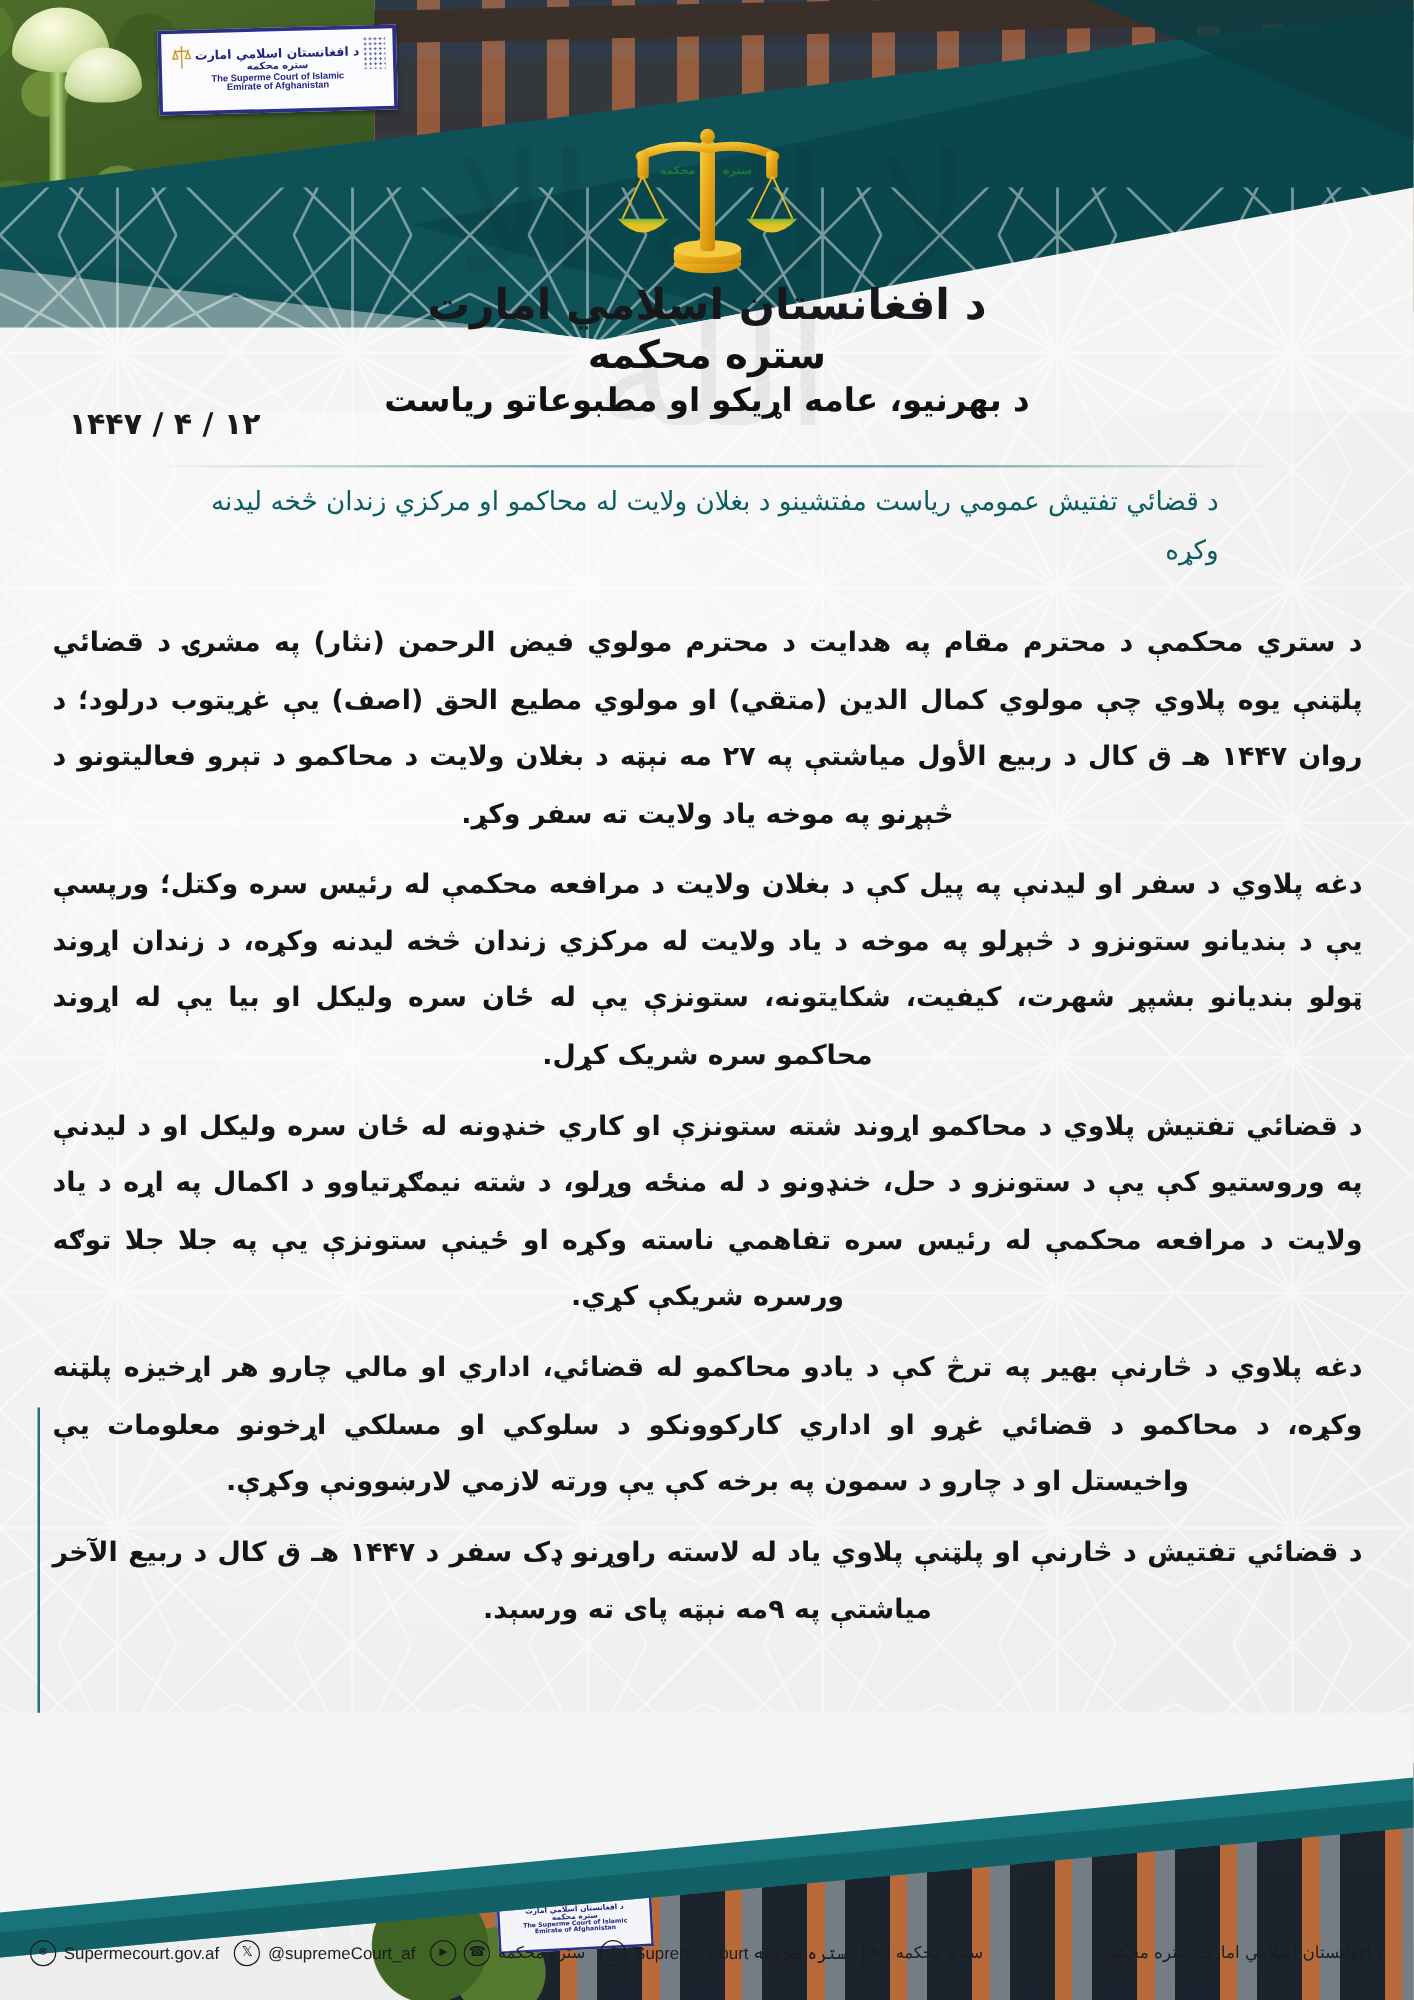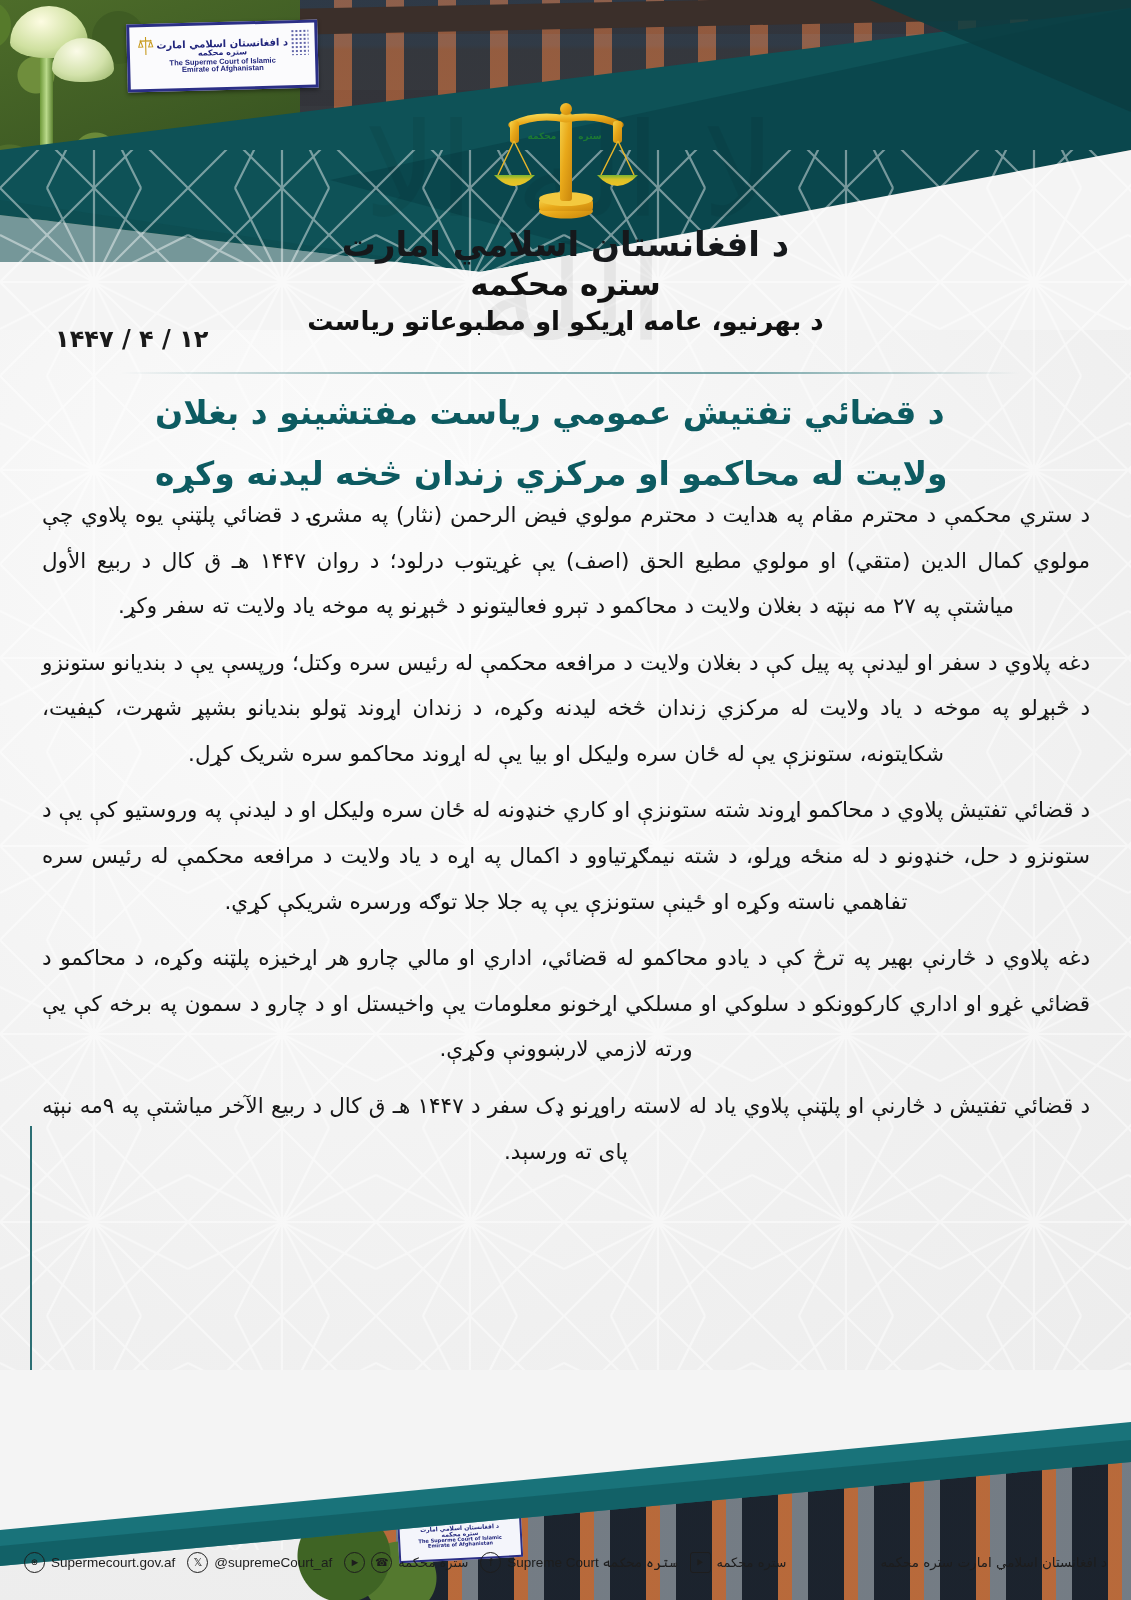--- a/index.html
+++ b/index.html
@@ -156,31 +156,31 @@
     font-size:24px;font-weight:bold;color:#1a1a1a;letter-spacing:1px;
     direction:ltr;
   }
   .rule{
     position:absolute;left:120px;top:372px;width:900px;height:2px;
     background:linear-gradient(90deg,rgba(20,102,107,0) 0%,rgba(20,102,107,.55) 35%,rgba(20,102,107,.55) 70%,rgba(20,102,107,0) 100%);
   }
 
   .headline{
     position:absolute;left:155px;top:382px;width:820px;
-    text-align:left;direction:rtl;
-    color:#0d5b61;font-size:33px;font-weight:bold;line-height:1.85;
+    text-align:right;direction:rtl;
+    color:#0d5b61;font-size:21px;font-weight:normal;line-height:1.85;
   }
 
   
   .body-text{
     position:absolute;left:42px;top:492px;width:1048px;
     direction:rtl;text-align:justify;
     color:#151515;font-size:21.5px;line-height:2.12;
   }
-  .body-text p{margin:0 0 11px 0;text-align:justify;text-align-last:center;}
+  .body-text p{margin:0 0 11px 0;text-align:justify;text-align-last:center;font-weight:bold;}
 
   
   .vline{
     position:absolute;background:#2c6f74;
   }
   .vline-a{left:30px;top:1126px;width:2px;height:410px;}
   .corner-tl{position:absolute;left:30px;top:1505px;width:112px;height:2px;background:#2c6f74;}
 
   
   .footer{

